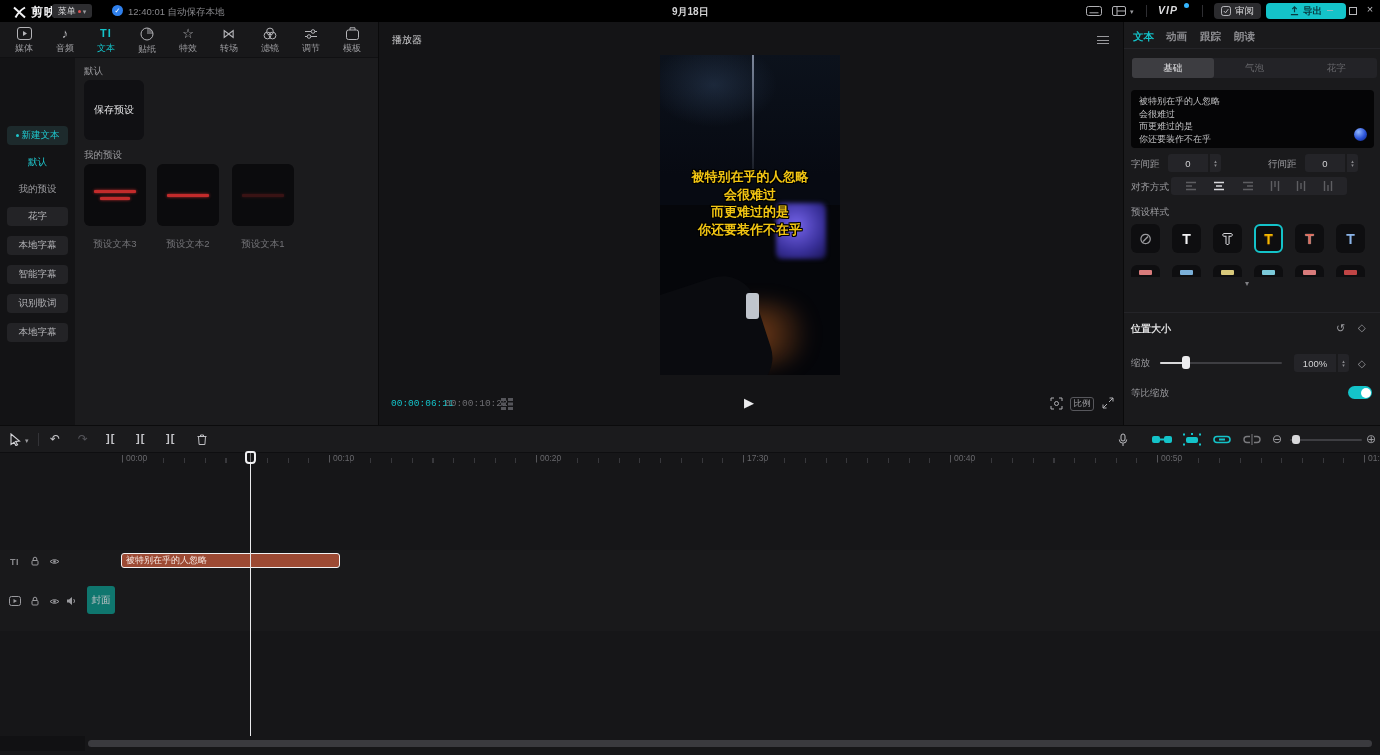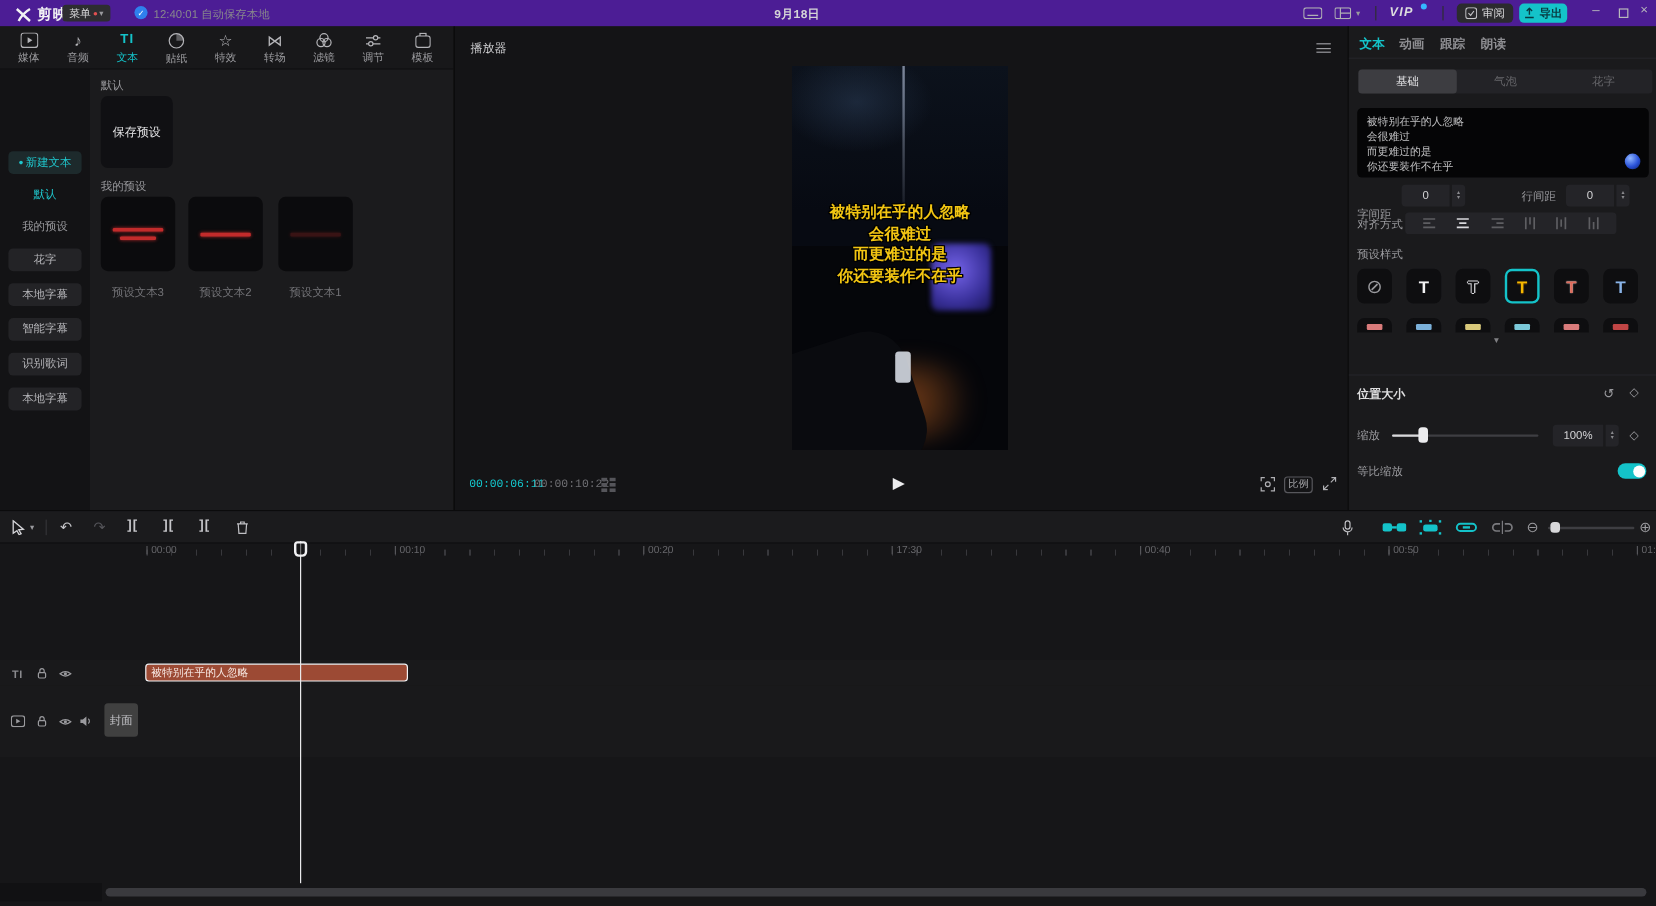--- a/index.html
+++ b/index.html
@@ -5,38 +5,38 @@
   html,body{margin:0;padding:0;background:#000;}
   *{box-sizing:border-box;}
   #app{position:relative;width:1380px;height:755px;background:#161618;overflow:hidden;
        font-family:"Liberation Sans","DejaVu Sans",sans-serif;color:#c8c8ca;
        -webkit-font-smoothing:antialiased;}
   .abs{position:absolute;}
   .flexc{display:flex;align-items:center;justify-content:center;}
   svg{display:block;}
 
   
-  .titlebar{position:absolute;left:0;top:0;width:1380px;height:22px;background:#4c1d95;}
+  .titlebar{position:absolute;left:0;top:0;width:1380px;height:22px;background:#000000;}
   .logo-wrap{left:12px;top:4px;display:flex;align-items:center;gap:4px;}
   .logo-text{font-size:12px;font-weight:bold;color:#f2f2f4;letter-spacing:1px;}
   .menu-pill{left:52px;top:4px;width:40px;height:14px;background:#2d2d30;border-radius:3px;
              display:flex;align-items:center;justify-content:center;gap:2px;font-size:9px;color:#d8d8da;}
   .menu-dot{width:3px;height:3px;border-radius:50%;background:#e05050;}
   .chev{font-size:7px;color:#9a9a9e;line-height:1;}
   .autosave-check{left:112px;top:5px;width:11px;height:11px;border-radius:50%;background:#2f80ed;
                   color:#fff;font-size:7px;}
   .autosave-text{left:128px;top:6px;font-size:9.5px;color:#88888c;}
-  .proj-title{left:645px;top:5px;font-size:10px;color:#d4d4d6;font-weight:bold;font-family:Liberation Mono, monospace;}
+  .proj-title{left:672px;top:5px;font-size:10px;color:#d4d4d6;font-weight:bold;}
   .tb-icon{top:6px;}
   .vip{left:1158px;top:4px;font-size:10.5px;font-weight:bold;font-style:italic;color:#dcdcde;letter-spacing:1px;}
   .vip-dot{left:1184px;top:3px;width:5px;height:5px;border-radius:50%;background:#35b6ff;}
   .tb-sep{top:5px;width:1px;height:12px;background:#2e2e32;}
   .review-btn{left:1214px;top:3px;height:16px;padding:0 7px;background:#2b2b2e;border-radius:4px;
               display:flex;align-items:center;gap:4px;font-size:9.5px;color:#d8d8da;}
-  .export-btn{left:1266px;top:3px;height:16px;padding:0 4px;background:#14c3c9;border-radius:4px;
+  .export-btn{left:1266px;top:3px;height:16px;padding:0 24px;background:#14c3c9;border-radius:4px;
               display:flex;align-items:center;gap:4px;font-size:9.5px;color:#083a41;font-weight:bold;}
   .win-btn{top:3px;font-size:11px;color:#b8b8bc;width:16px;text-align:center;}
   .max-box{left:1349px;top:7px;width:8px;height:8px;border:1px solid #b8b8bc;}
 
   
   .ltb{position:absolute;left:0;top:22px;width:378px;height:36px;background:#18181a;border-bottom:1px solid #101012;}
   .ltb-item{position:absolute;top:3px;width:40px;height:32px;display:flex;flex-direction:column;
             align-items:center;justify-content:center;gap:2px;}
   .ltb-label{font-size:9px;color:#9c9ca0;}
   .ltb-item.active .ltb-label{color:#14c3c9;}
@@ -156,21 +156,21 @@
            font-size:8.5px;color:#def2f3;white-space:nowrap;}
   .vc-film{height:30px;
       background:
         repeating-linear-gradient(90deg,rgba(0,0,0,.4) 0 1px,transparent 1px 36px),
         repeating-linear-gradient(90deg,transparent 0 13px,rgba(212,138,58,.4) 13px 19px,transparent 19px 36px),
         repeating-linear-gradient(90deg,#353b68 0 9px,#23284a 9px 18px,#3d3159 18px 27px,#1e2240 27px 36px);}
   .vc-wave{height:13px;background:#082f38;position:relative;}
   .vc-wave:before{content:"";position:absolute;left:0;top:1px;width:100%;height:8px;
       background:repeating-linear-gradient(90deg,#2fb3b8 0 2px,rgba(12,70,80,.25) 2px 4px);}
   .vc-wave:after{content:"";position:absolute;left:0;bottom:1px;width:100%;height:2px;background:#2fb3b8;opacity:.7;}
-  .cover-btn{position:absolute;left:87px;top:160px;width:28px;height:28px;background:#404040;border-radius:3px;
+  .cover-btn{position:absolute;left:87px;top:160px;width:28px;height:28px;background:#0f766e;border-radius:3px;
              font-size:9.5px;color:#c6c6ca;z-index:2;}
   .trk-ti{position:absolute;font-size:9px;font-weight:bold;color:#8a8a8e;letter-spacing:.5px;}
   .hscroll{position:absolute;left:88px;top:314px;width:1284px;height:7px;background:#3a3a3e;border-radius:4px;}
   .hscroll-gutter{position:absolute;left:0;top:310px;width:85px;height:15px;background:#111113;}
 </style>
 </head>
 <body>
 
 <div id="app">
 
@@ -401,21 +401,21 @@
     </div>
 
     <div class="txtarea">
       <div class="txtline">被特别在乎的人忽略</div>
       <div class="txtline">会很难过</div>
       <div class="txtline">而更难过的是</div>
       <div class="txtline">你还要装作不在乎</div>
       <span class="sphere"></span>
     </div>
 
-    <span class="fieldlbl" style="left:7px;top:136px;margin-top:15px;">字间距</span>
+    <span class="fieldlbl" style="left:7px;top:136px;">字间距</span>
     <div class="valbox flexc" style="left:44px;top:132px;width:40px;">
       <span>0</span>
     </div>
     <div class="stepper" style="left:85px;top:132px;">
       <span>▴</span>
         <span>▾</span>
     </div>
     <span class="fieldlbl" style="left:144px;top:136px;">行间距</span>
     <div class="valbox flexc" style="left:181px;top:132px;width:40px;">
       <span>0</span>

